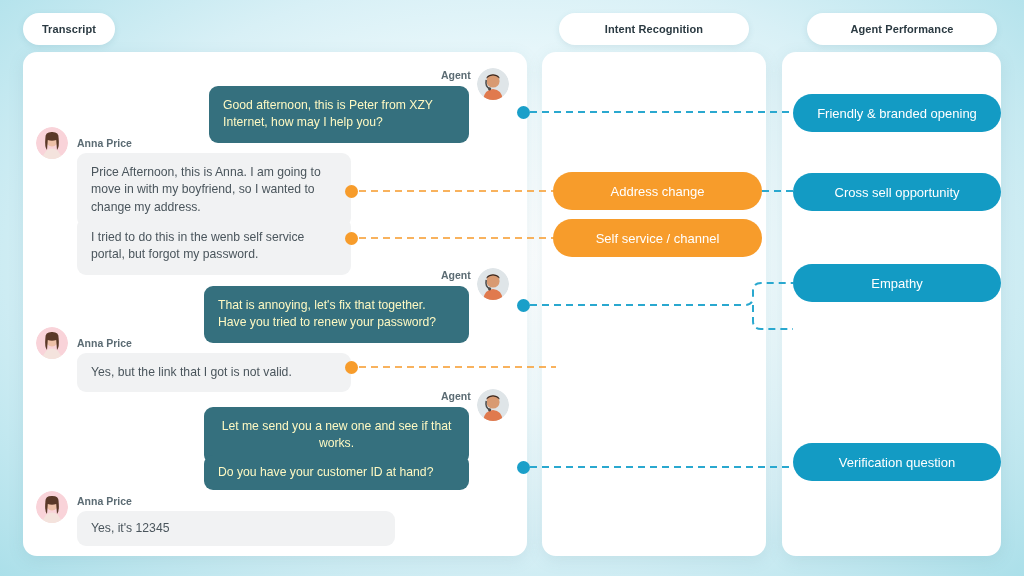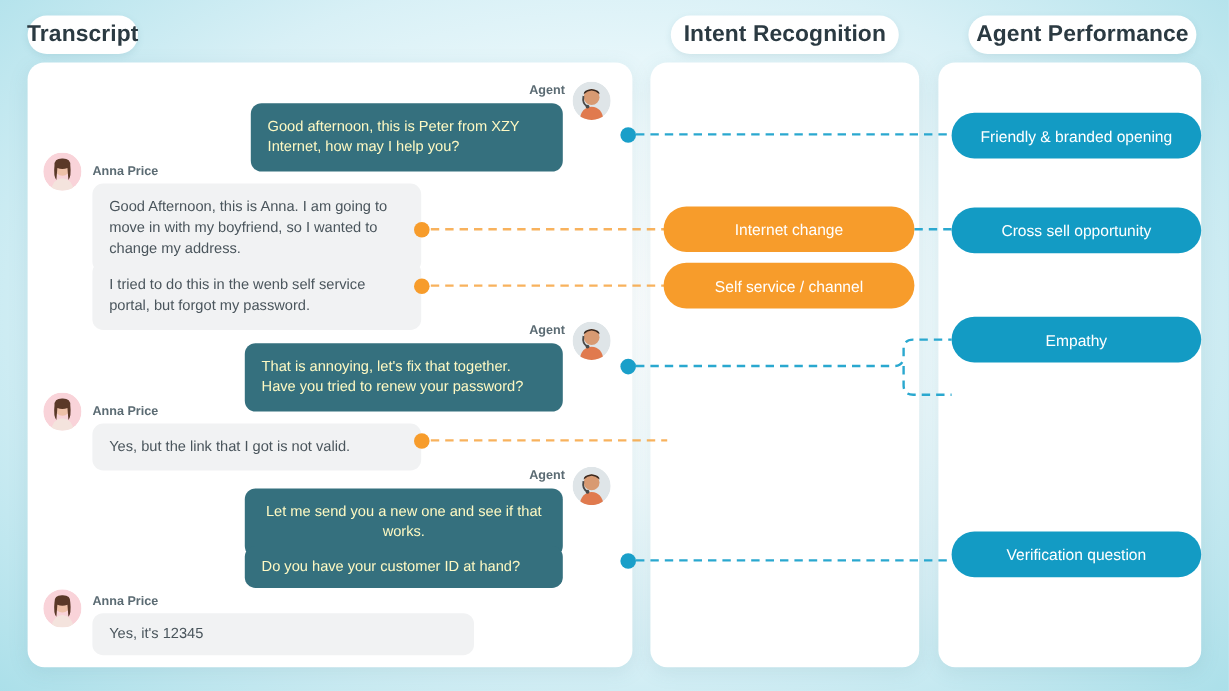--- a/index.html
+++ b/index.html
@@ -23,21 +23,21 @@
 
   
   .hdr-pill {
     position: absolute;
     height: 32px;
     background: #ffffff;
     border-radius: 16px;
     display: flex;
     align-items: center;
     justify-content: center;
-    font-size: 19px;
+    font-size: 11px;
     font-weight: bold;
     color: #2b3a42;
     letter-spacing: .1px;
     box-shadow: 0 2px 6px rgba(60,120,140,.13);
   }
   #hdr-transcript { left: 23px;  top: 13px; width: 92px;  }
   #hdr-intent     { left: 559px; top: 13px; width: 190px; }
   #hdr-agent      { left: 807px; top: 13px; width: 190px; }
 
   
@@ -169,21 +169,21 @@
   <div class="msg">
     <div class="avatar" style="left:36px; top:127px;">
       <svg viewBox="0 0 32 32">
         <circle cx="16" cy="16" r="16" fill="#f9d3d9"></circle>
         <path d="M6.5 32 Q8 22 16 21.5 Q24 22 25.5 32 Z" fill="#f4e3dd"></path>
         <circle cx="16" cy="13" r="6.4" fill="#eec0a8"></circle>
         <path d="M9.4 11 Q9 4.8 16 5 Q23 4.8 22.6 11 Q23.6 20 21 23 L20.2 13 Q16 14.6 11.8 13 L11 23 Q8.4 20 9.4 11 Z" fill="#5a3828"></path>
       </svg>
     </div>
     <span class="speaker-name" style="left:77px; top:137px;">Anna Price</span>
-    <div class="bubble bubble-cust" style="left:77px; top:153px; width:274px;">Good Afternoon, this is Anna. I am going to move in with my boyfriend, so I wanted to change my address.</div>
+    <div class="bubble bubble-cust" style="left:77px; top:153px; width:274px;">Price Afternoon, this is Anna. I am going to move in with my boyfriend, so I wanted to change my address.</div>
   </div>
 
   <div class="msg">
     <div class="bubble bubble-cust" style="left:77px; top:218px; width:274px;">I tried to do this in the wenb self service portal, but forgot my password.</div>
   </div>
 
   <div class="msg">
     <span class="speaker-name" style="left:441px; top:269px;">Agent</span>
     <div class="avatar" style="left:477px; top:268px;">
       <svg viewBox="0 0 32 32">
@@ -236,21 +236,21 @@
         <circle cx="16" cy="16" r="16" fill="#f9d3d9"></circle>
         <path d="M6.5 32 Q8 22 16 21.5 Q24 22 25.5 32 Z" fill="#f4e3dd"></path>
         <circle cx="16" cy="13" r="6.4" fill="#eec0a8"></circle>
         <path d="M9.4 11 Q9 4.8 16 5 Q23 4.8 22.6 11 Q23.6 20 21 23 L20.2 13 Q16 14.6 11.8 13 L11 23 Q8.4 20 9.4 11 Z" fill="#5a3828"></path>
       </svg>
     </div>
     <span class="speaker-name" style="left:77px; top:495px;">Anna Price</span>
     <div class="bubble bubble-cust" style="left:77px; top:511px; width:318px; padding-top:9px; padding-bottom:9px;">Yes, it's 12345</div>
   </div>
 
-  <div class="tag tag-orange" style="left:553px; top:172px; width:209px;">Internet change</div>
+  <div class="tag tag-orange" style="left:553px; top:172px; width:209px;">Address change</div>
   <div class="tag tag-orange" style="left:553px; top:219px; width:209px;">Self service / channel</div>
 
   <div class="tag tag-blue" style="left:793px; top:94px; width:208px;">Friendly &amp; branded opening</div>
   <div class="tag tag-blue" style="left:793px; top:173px; width:208px;">Cross sell opportunity</div>
   <div class="tag tag-blue" style="left:793px; top:264px; width:208px;">Empathy</div>
   <div class="tag tag-blue" style="left:793px; top:443px; width:208px;text-align:center;">Verification question</div>
 
   <div class="dot dot-blue" style="left:517px; top:106px;"></div>
   <div class="dot dot-orange" style="left:345px; top:185px;"></div>
   <div class="dot dot-orange" style="left:345px; top:232px;"></div>

